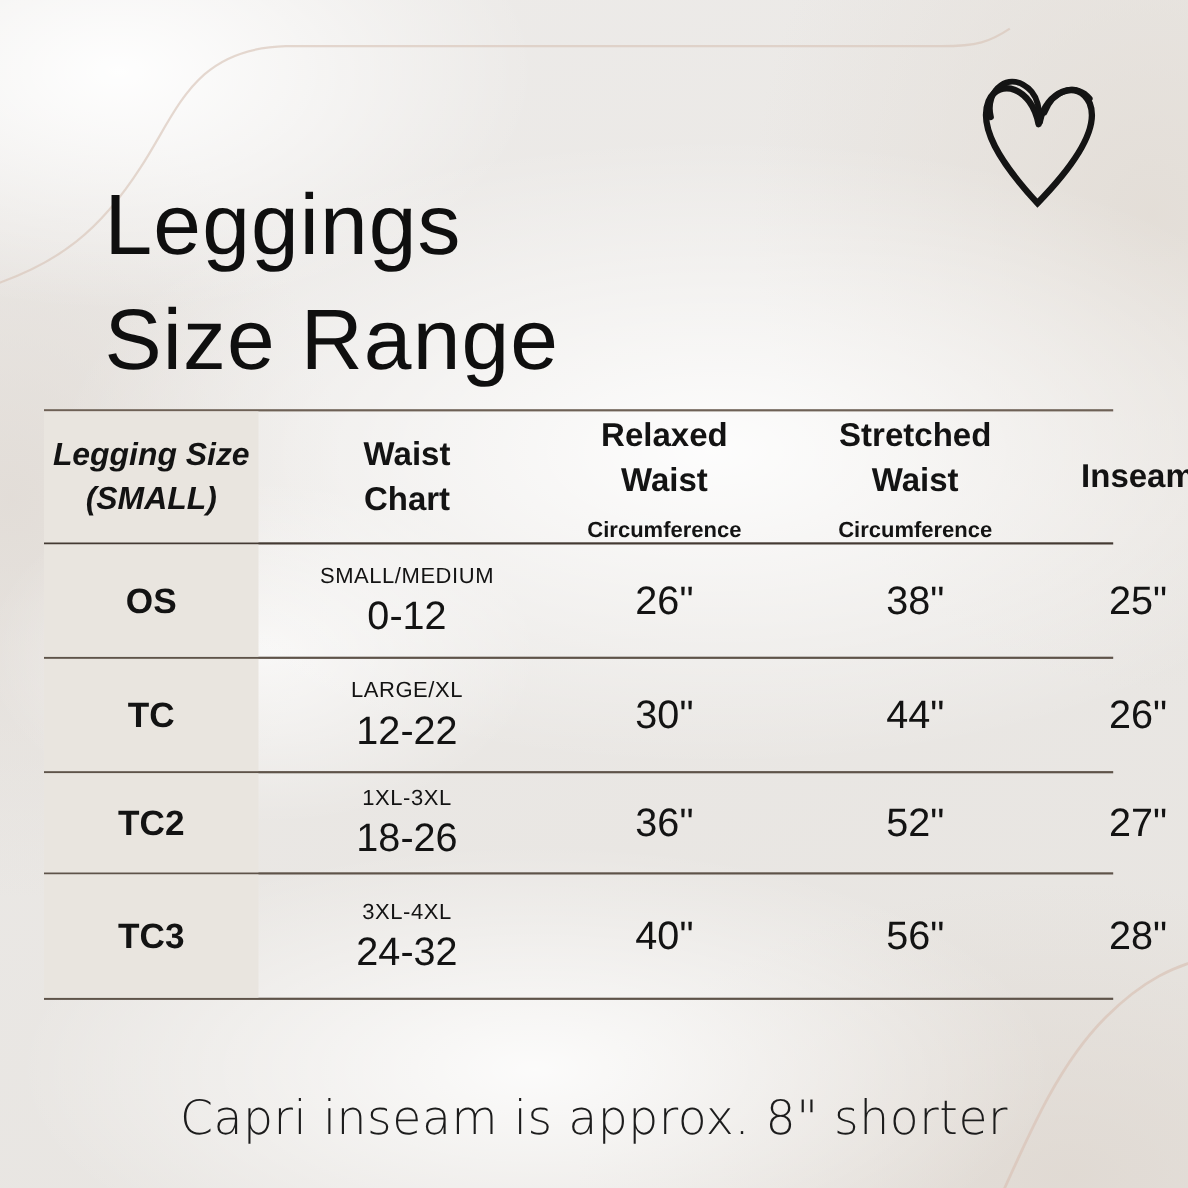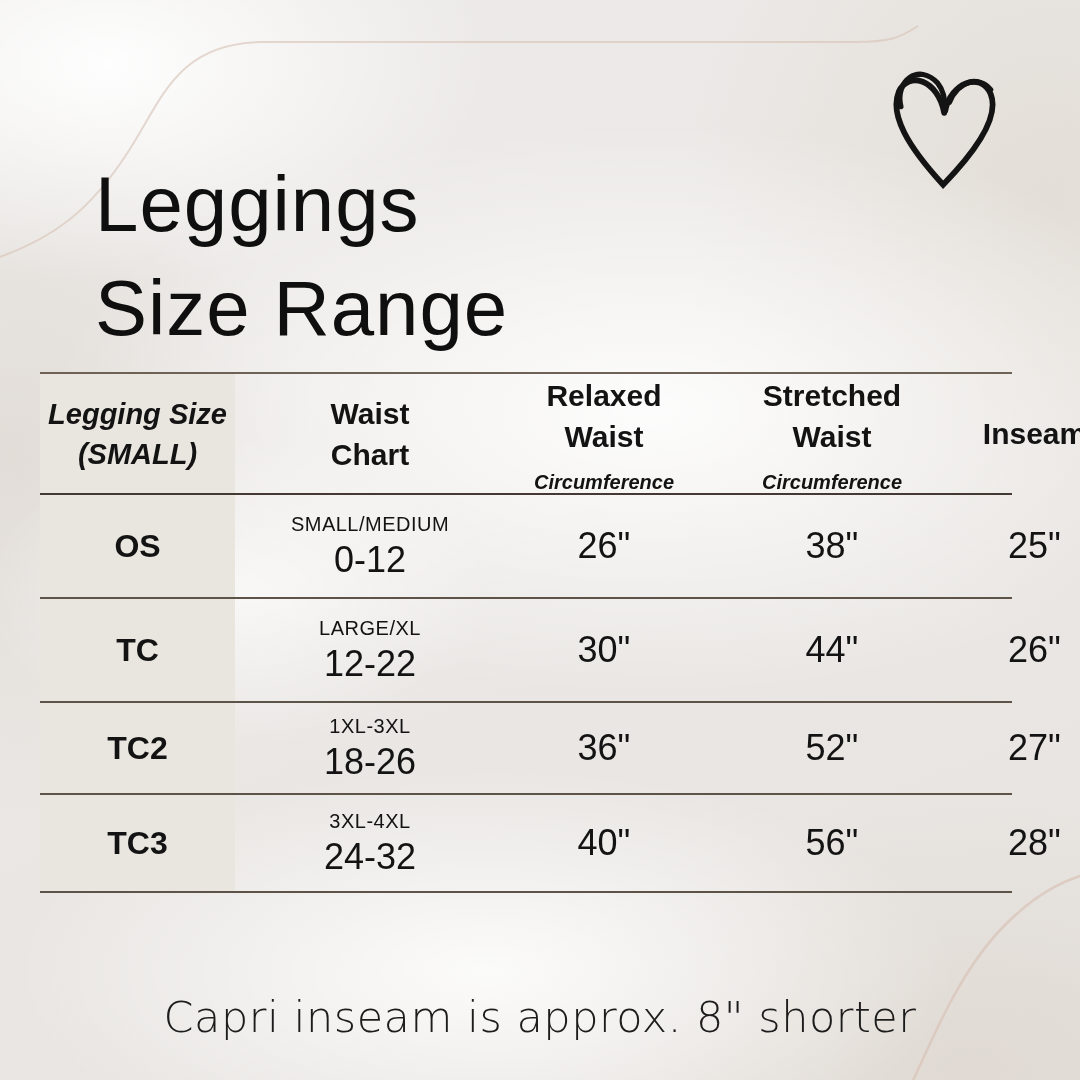--- a/index.html
+++ b/index.html
@@ -21,27 +21,27 @@
       linear-gradient(160deg,#edebe9 0%,#e7e4e0 100%);
   }
   .curves{position:absolute;left:0;top:0;width:1080px;height:1080px;pointer-events:none;}
   .heart{position:absolute;left:889px;top:58px;width:122px;height:132px;}
   .title{position:absolute;left:95px;top:152px;font-size:78px;line-height:104px;
          font-weight:400;letter-spacing:1px;color:#0f0f0f;}
   .table{position:absolute;left:40px;top:372px;width:972px;border-top:2px solid #6e6156;}
   .trow{display:grid;grid-template-columns:195px 222px 198px 210px 147px;
         box-sizing:border-box;border-bottom:2px solid #5e5349;gap:24px;}
   .trow.header{height:121px;border-bottom:2px solid #443a33;}
-  .trow.r0{height:104px}.trow.r1{height:104px}.trow.r2{height:92px}.trow.r3{height:98px}
+  .trow.r0{height:104px}.trow.r1{height:104px}.trow.r2{height:92px}.trow.r3{height:114px}
   .cell{display:flex;flex-direction:column;align-items:center;justify-content:center;
         text-align:center;height:100%;}
   .beige{background:#e9e5df;}
   .h-col1{font-weight:bold;font-style:italic;font-size:29px;line-height:40px;}
   .h-main{font-weight:bold;font-size:30px;line-height:41px;}
-  .h-sub{font-weight:bold;font-size:20px;line-height:21px;margin-top:15px;font-style:italic;}
+  .h-sub{font-weight:bold;font-size:20px;line-height:21px;margin-top:15px;}
   .size-cell{font-size:32px;font-weight:bold;}
   .range-label{font-size:20px;letter-spacing:0.5px;line-height:24px;}
   .range-num{font-size:36px;line-height:42px;margin-top:3px;}
   .val{font-size:36px;}
   .footnote{position:absolute;left:0;top:992px;width:1080px;text-align:center;
             font-size:43px;font-weight:300;letter-spacing:0.5px;color:#1c1c1c;
             font-family:"DejaVu Sans","Liberation Sans",sans-serif;}
 </style>
 </head>
 <body>

